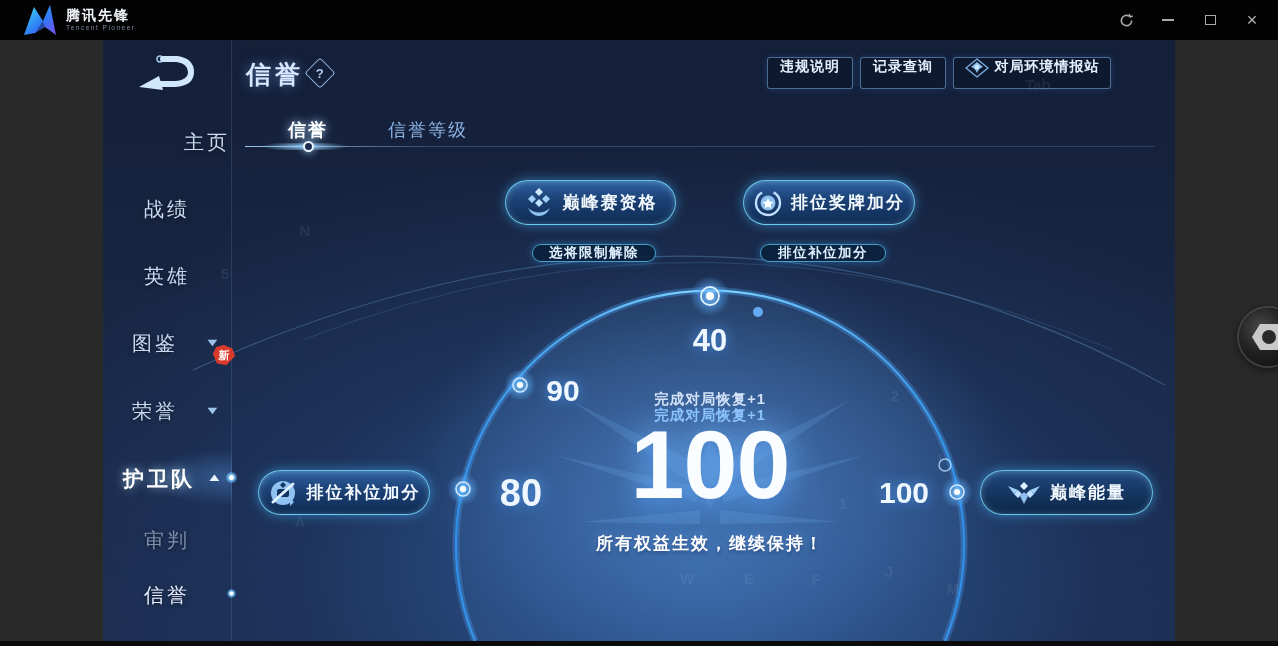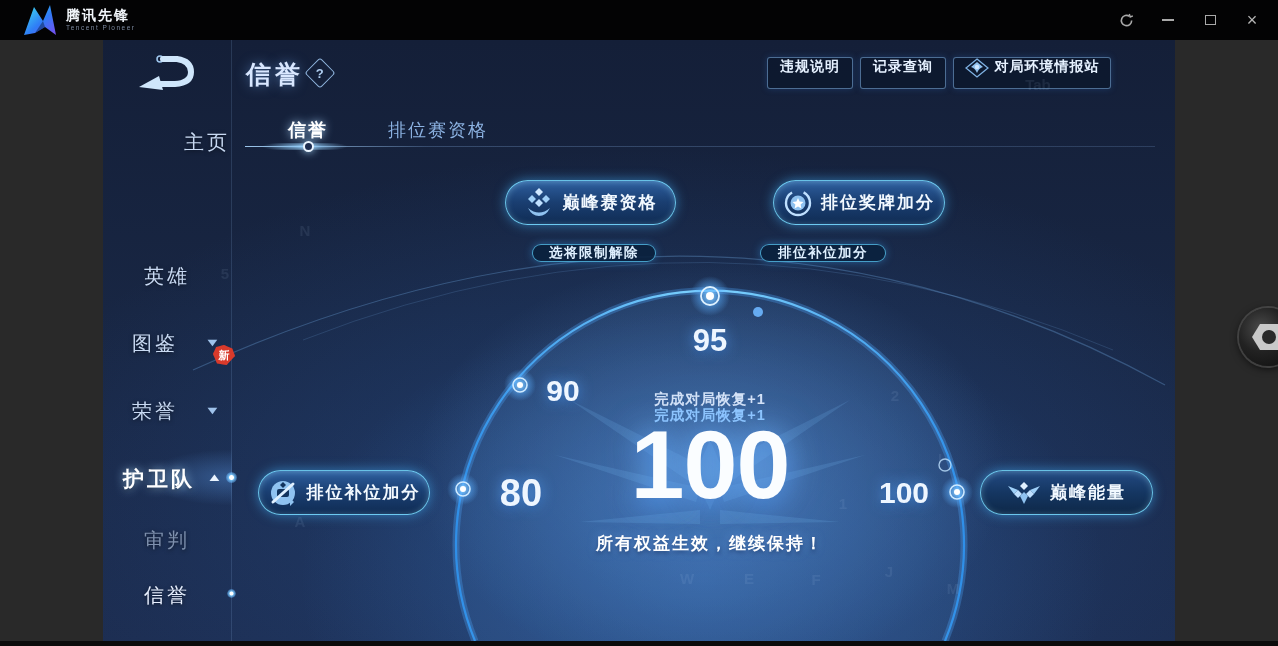--- a/index.html
+++ b/index.html
@@ -180,20 +180,21 @@
     <div class="side-streak"></div>
     <div id="side-divider"></div>
 
     <svg style="position:absolute;left:30px;top:14px;" width="62" height="40" viewBox="0 0 62 40">
       <circle cx="27" cy="5" r="3" fill="none" stroke="#9fc8f0" stroke-width="1.5"></circle>
       <path d="M30 5 L44 5 Q 58 7 58 18 Q 58 29 42 30 L20 30" fill="none" stroke="#cfe6fb" stroke-width="6" stroke-linecap="round"></path>
       <path d="M26 22 L6 33 L30 36 Z" fill="#cfe6fb"></path>
     </svg>
 
     <div class="side-item" style="top:89px;margin-left:40px;"><span>主页</span></div>
+    <div class="side-item" style="top:156px;"><span>战绩</span></div>
     <div class="side-item" style="top:223px;"><span>英雄</span></div>
     <div class="side-item" style="top:290px; padding-right:24px;"><span>图鉴</span></div>
     <span class="chev" style="left:104px; top:296px;">▼</span>
     <div class="side-item" style="top:358px; padding-right:24px;"><span>荣誉</span></div>
     <div class="badge-new">
         <span>新</span>
       </div>
     <span class="chev" style="left:104px; top:364px;">▼</span>
     <div class="side-item active" style="top:425px; padding-right:16px;"><span>护卫队</span></div>
     <span class="chev" style="left:106px; top:431px; color:#eaf4ff;">▲</span>
@@ -216,46 +217,46 @@
     <div class="top-btn" style="left:850px; width:158px;">
       <svg width="24" height="20" viewBox="0 0 24 20">
         <path d="M12 1 L23 10 L12 19 L1 10 Z" fill="none" stroke="#7fb2e4" stroke-width="1.3"></path>
         <path d="M12 4 L18 9 Q14 10 12 15 Q10 10 6 9 Z" fill="#8fc0ee"></path>
         <circle cx="12" cy="9" r="2.2" fill="#cfe6ff"></circle>
       </svg>
       <span>对局环境情报站</span>
     </div>
 
     <div class="tab active" style="left:185px;"><span>信誉</span></div>
-    <div class="tab inactive" style="left:285px;"><span>排位赛资格</span></div>
+    <div class="tab inactive" style="left:285px;"><span>信誉等级</span></div>
     <div id="tab-underline"></div>
     <div id="tab-glow"></div>
     <div id="tab-dot"></div>
 
     <div class="marker-num" style="left:418px; top:453px; font-size:38px;text-align:center;">80</div>
     <div class="marker-num" style="left:460px; top:351px; font-size:30px;">90</div>
-    <div class="marker-num" style="left:607px; top:301px; font-size:31px;">95</div>
+    <div class="marker-num" style="left:607px; top:301px; font-size:31px;">40</div>
     <div class="marker-num" style="left:801px; top:453px; font-size:30px;">100</div>
 
     <div class="gauge-msg" style="top:350px; color:#d4e2f7;">完成对局恢复+1</div>
     <div class="gauge-msg" style="top:366px; color:#8fc6ff;">完成对局恢复+1</div>
     <div id="score-big">100</div>
     <div id="gauge-status">所有权益生效，继续保持！</div>
 
     <div class="pill-lg" style="left:402px; top:140px; width:171px;">
       <svg width="30" height="32" viewBox="0 0 30 32">
         <path d="M15 1 L19 5 L15 9 L11 5 Z" fill="#cfe8ff"></path>
         <path d="M8 8 L12 12 L8 16 L4 12 Z" fill="#9fd0f8"></path>
         <path d="M22 8 L26 12 L22 16 L18 12 Z" fill="#9fd0f8"></path>
         <path d="M15 12 L19 16 L15 20 L11 16 Z" fill="#bfe0ff"></path>
         <path d="M4 21 Q15 30 26 21 Q22 29 15 29 Q8 29 4 21 Z" fill="#8fc2f0"></path>
       </svg>
       <span>巅峰赛资格</span>
     </div>
-    <div class="pill-lg" style="left:670px; top:140px; width:172px;gap:8px;">
+    <div class="pill-lg" style="left:640px; top:140px; width:172px;gap:8px;">
       <svg width="30" height="30" viewBox="0 0 30 30">
         <circle cx="15" cy="15" r="12" fill="none" stroke="#bfe0ff" stroke-width="2.4" stroke-dasharray="50 12"></circle>
         <circle cx="15" cy="15" r="7.5" fill="#8fc2f0"></circle>
         <path d="M15 10 L16.6 13.6 L20.5 14 L17.6 16.6 L18.4 20.4 L15 18.4 L11.6 20.4 L12.4 16.6 L9.5 14 L13.4 13.6 Z" fill="#ffffff"></path>
       </svg>
       <span>排位奖牌加分</span>
     </div>
 
     <div class="pill-sm" style="left:429px; top:204px; width:124px;">
       <span>选将限制解除</span>

